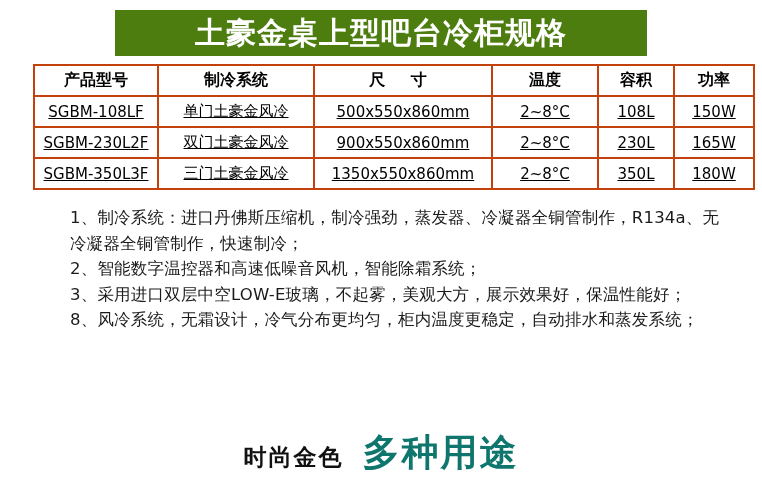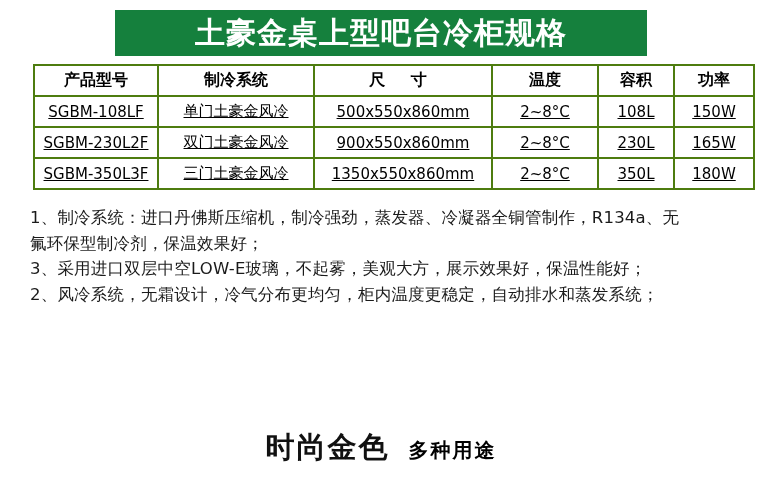--- a/index.html
+++ b/index.html
@@ -21,21 +21,21 @@
     box-sizing: border-box;
   }
 
   
   .title-banner {
     position: absolute;
     left: 115px;
     top: 10px;
     width: 532px;
     height: 46px;
-    background: #15803d;
+    background: #4d7c0f;
     display: flex;
     align-items: center;
     justify-content: center;
   }
   .title-banner .title-text {
     color: #ffffff;
     font-size: 30px;
     font-weight: bold;
     letter-spacing: 1px;
     line-height: 1;
@@ -46,21 +46,21 @@
   .spec-table {
     position: absolute;
     left: 33px;
     top: 64px;
     width: 696px;
     border-collapse: collapse;
     table-layout: fixed;
   }
   .spec-table th,
   .spec-table td {
-    border: 2px solid #4d7c0f;
+    border: 2px solid #c2410c;
     text-align: center;
     font-size: 15px;
     height: 29px;
     padding: 0 2px;
     white-space: nowrap;
     overflow: hidden;
   }
   .spec-table th {
     font-weight: bold;
     font-size: 16px;
@@ -83,41 +83,42 @@
     left: 30px;
     top: 205px;
     width: 710px;
   }
   .feature-line {
     font-size: 16.5px;
     line-height: 25.5px;
     color: #1a1a1a;
     letter-spacing: 0.2px;
     text-align: left;
+    margin-left: 40px;
   }
 
   
   .footer {
     position: absolute;
     left: 0;
     top: 428px;
     width: 762px;
     text-align: center;
     white-space: nowrap;
   }
   .footer .part-a {
-    font-size: 29px;
+    font-size: 23px;
     font-weight: bold;
     color: #111111;
     letter-spacing: 2px;
   }
   .footer .part-b {
-    font-size: 20px;
+    font-size: 37px;
     font-weight: bold;
-    color: #000000;
+    color: #0f766e;
     letter-spacing: 2px;
     margin-left: 14px;
   }
 </style>
 </head>
 <body>
 
 <div class="page">
 
   <div class="title-banner">
@@ -166,23 +167,24 @@
         <td>1350x550x860mm</td>
         <td>2~8°C</td>
         <td>350L</td>
         <td>180W</td>
       </tr>
     </tbody>
   </table>
 
   <div class="features">
     <div class="feature-line">1、制冷系统：进口丹佛斯压缩机，制冷强劲，蒸发器、冷凝器全铜管制作，R134a、无</div>
-    <div class="feature-line">氟环保型制冷剂，保温效果好；</div>
+    <div class="feature-line">冷凝器全铜管制作，快速制冷；</div>
+    <div class="feature-line">2、智能数字温控器和高速低噪音风机，智能除霜系统；</div>
     <div class="feature-line">3、采用进口双层中空LOW-E玻璃，不起雾，美观大方，展示效果好，保温性能好；</div>
-    <div class="feature-line">2、风冷系统，无霜设计，冷气分布更均匀，柜内温度更稳定，自动排水和蒸发系统；</div>
+    <div class="feature-line">8、风冷系统，无霜设计，冷气分布更均匀，柜内温度更稳定，自动排水和蒸发系统；</div>
   </div>
 
   <div class="footer">
     <span class="part-a">时尚金色</span>
     <span class="part-b">多种用途</span>
   </div>
 
 </div>
 
 </body></html>

